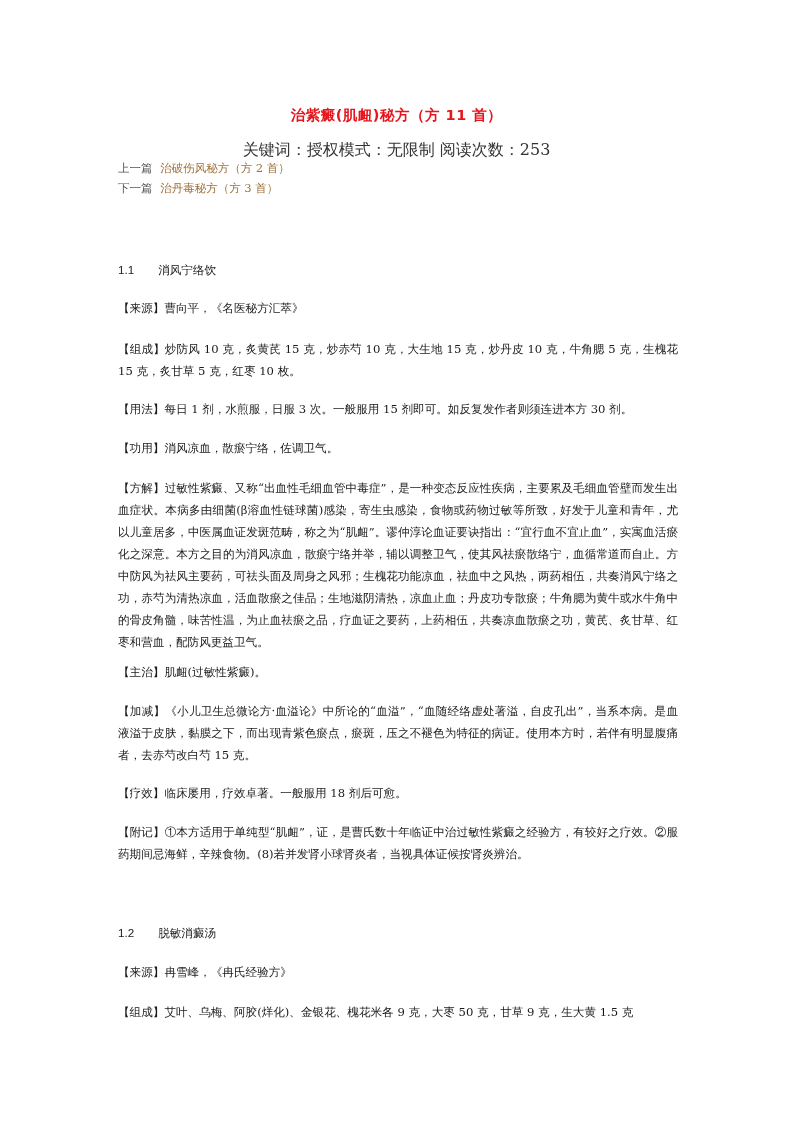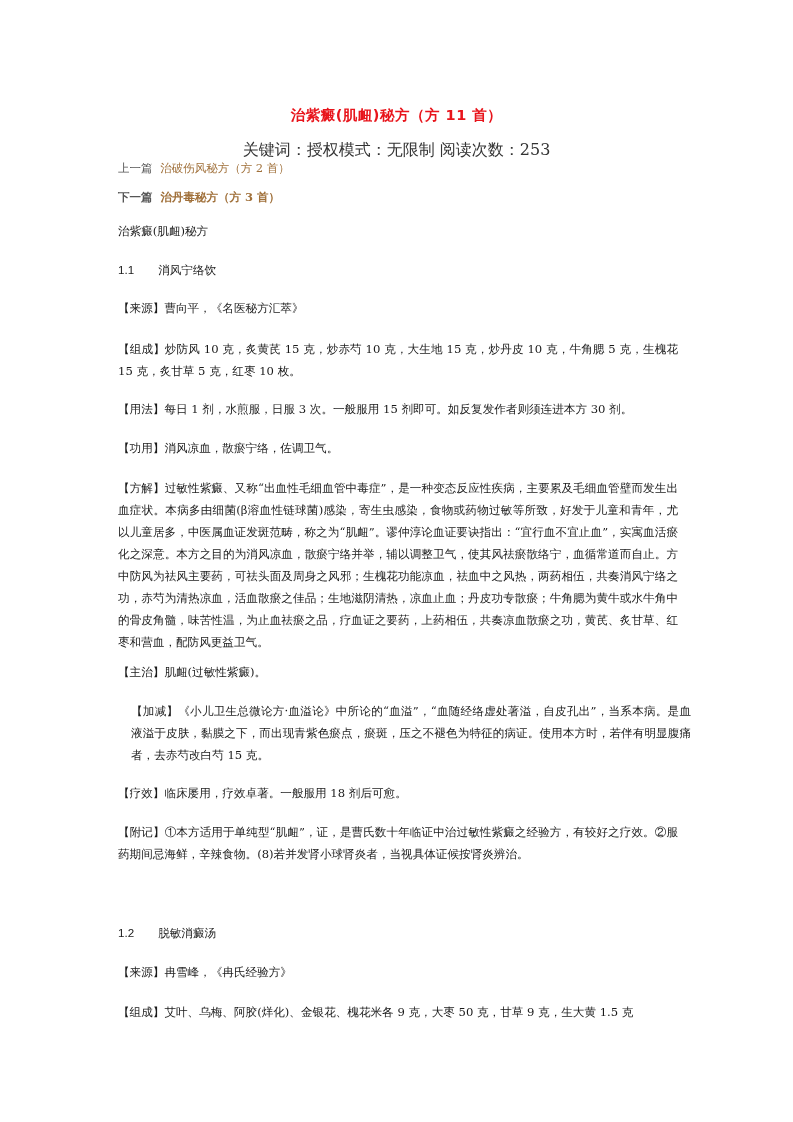--- a/index.html
+++ b/index.html
@@ -16,21 +16,21 @@
     font-size: 14.5px; letter-spacing: 0.5px;
   }
   .meta {
     position: absolute; left: 0; width: 793px; top: 140px;
     text-align: center; font-size: 16px; color: #333;
   }
   .nav { position: absolute; left: 118px; font-size: 11.5px; color: #333; }
   .nav .lbl { margin-right: 4px; color: #555; }
   .nav a { color: #a0703a; text-decoration: none; }
   .nav.prev { top: 161px; }
-  .nav.next { top: 190px; font-weight: bold; }
+  .nav.next { top: 181px; }
   .para {
     position: absolute; left: 118px; width: 560px;
     font-size: 11.6px; line-height: 22px; color: #1a1a1a;
     text-align: justify;
   }
   .sec-num { font-family: "Liberation Sans", sans-serif; margin-right: 24px; }
 </style>
 </head>
 <body>
 
@@ -41,33 +41,32 @@
 
   <div class="nav prev">
     <span class="lbl">上一篇</span>
     <a href="#">治破伤风秘方（方 2 首）</a>
   </div>
   <div class="nav next">
     <span class="lbl">下一篇</span>
     <a href="#">治丹毒秘方（方 3 首）</a>
   </div>
 
-  <div class="para" style="top:220px;">治紫癜(肌衄)秘方</div>
 
   <div class="para" style="top:259px;">
     <span class="sec-num">1.1</span><span>消风宁络饮</span>
   </div>
 
   <div class="para" style="top:297px;">【来源】曹向平，《名医秘方汇萃》</div>
   <div class="para" style="top:338px;">【组成】炒防风 10 克，炙黄芪 15 克，炒赤芍 10 克，大生地 15 克，炒丹皮 10 克，牛角腮 5 克，生槐花 15 克，炙甘草 5 克，红枣 10 枚。</div>
   <div class="para" style="top:398px;">【用法】每日 1 剂，水煎服，日服 3 次。一般服用 15 剂即可。如反复发作者则须连进本方 30 剂。</div>
   <div class="para" style="top:437px;">【功用】消风凉血，散瘀宁络，佐调卫气。</div>
   <div class="para" style="top:477px;">【方解】过敏性紫癜、又称“出血性毛细血管中毒症”，是一种变态反应性疾病，主要累及毛细血管壁而发生出血症状。本病多由细菌(β溶血性链球菌)感染，寄生虫感染，食物或药物过敏等所致，好发于儿童和青年，尤以儿童居多，中医属血证发斑范畴，称之为“肌衄”。谬仲淳论血证要诀指出：“宜行血不宜止血”，实寓血活瘀化之深意。本方之目的为消风凉血，散瘀宁络并举，辅以调整卫气，使其风祛瘀散络宁，血循常道而自止。方中防风为祛风主要药，可祛头面及周身之风邪；生槐花功能凉血，祛血中之风热，两药相伍，共奏消风宁络之功，赤芍为清热凉血，活血散瘀之佳品；生地滋阴清热，凉血止血；丹皮功专散瘀；牛角腮为黄牛或水牛角中的骨皮角髓，味苦性温，为止血祛瘀之品，疗血证之要药，上药相伍，共奏凉血散瘀之功，黄芪、炙甘草、红枣和营血，配防风更益卫气。</div>
   <div class="para" style="top:661px;">【主治】肌衄(过敏性紫癜)。</div>
-  <div class="para" style="top:700px;margin-left:13px;">【加减】《小儿卫生总微论方·血溢论》中所论的“血溢”，“血随经络虚处著溢，自皮孔出”，当系本病。是血液溢于皮肤，黏膜之下，而出现青紫色瘀点，瘀斑，压之不褪色为特征的病证。使用本方时，若伴有明显腹痛者，去赤芍改白芍 15 克。</div>
+  <div class="para" style="top:700px;">【加减】《小儿卫生总微论方·血溢论》中所论的“血溢”，“血随经络虚处著溢，自皮孔出”，当系本病。是血液溢于皮肤，黏膜之下，而出现青紫色瘀点，瘀斑，压之不褪色为特征的病证。使用本方时，若伴有明显腹痛者，去赤芍改白芍 15 克。</div>
   <div class="para" style="top:782px;">【疗效】临床屡用，疗效卓著。一般服用 18 剂后可愈。</div>
   <div class="para" style="top:821px;">【附记】①本方适用于单纯型“肌衄”，证，是曹氏数十年临证中治过敏性紫癜之经验方，有较好之疗效。②服药期间忌海鲜，辛辣食物。(8)若并发肾小球肾炎者，当视具体证候按肾炎辨治。</div>
 
   <div class="para" style="top:922px;">
     <span class="sec-num">1.2</span><span>脱敏消癜汤</span>
   </div>
   <div class="para" style="top:961px;">【来源】冉雪峰，《冉氏经验方》</div>
   <div class="para" style="top:1001px;">【组成】艾叶、乌梅、阿胶(烊化)、金银花、槐花米各 9 克，大枣 50 克，甘草 9 克，生大黄 1.5 克</div>
 
 </div>

